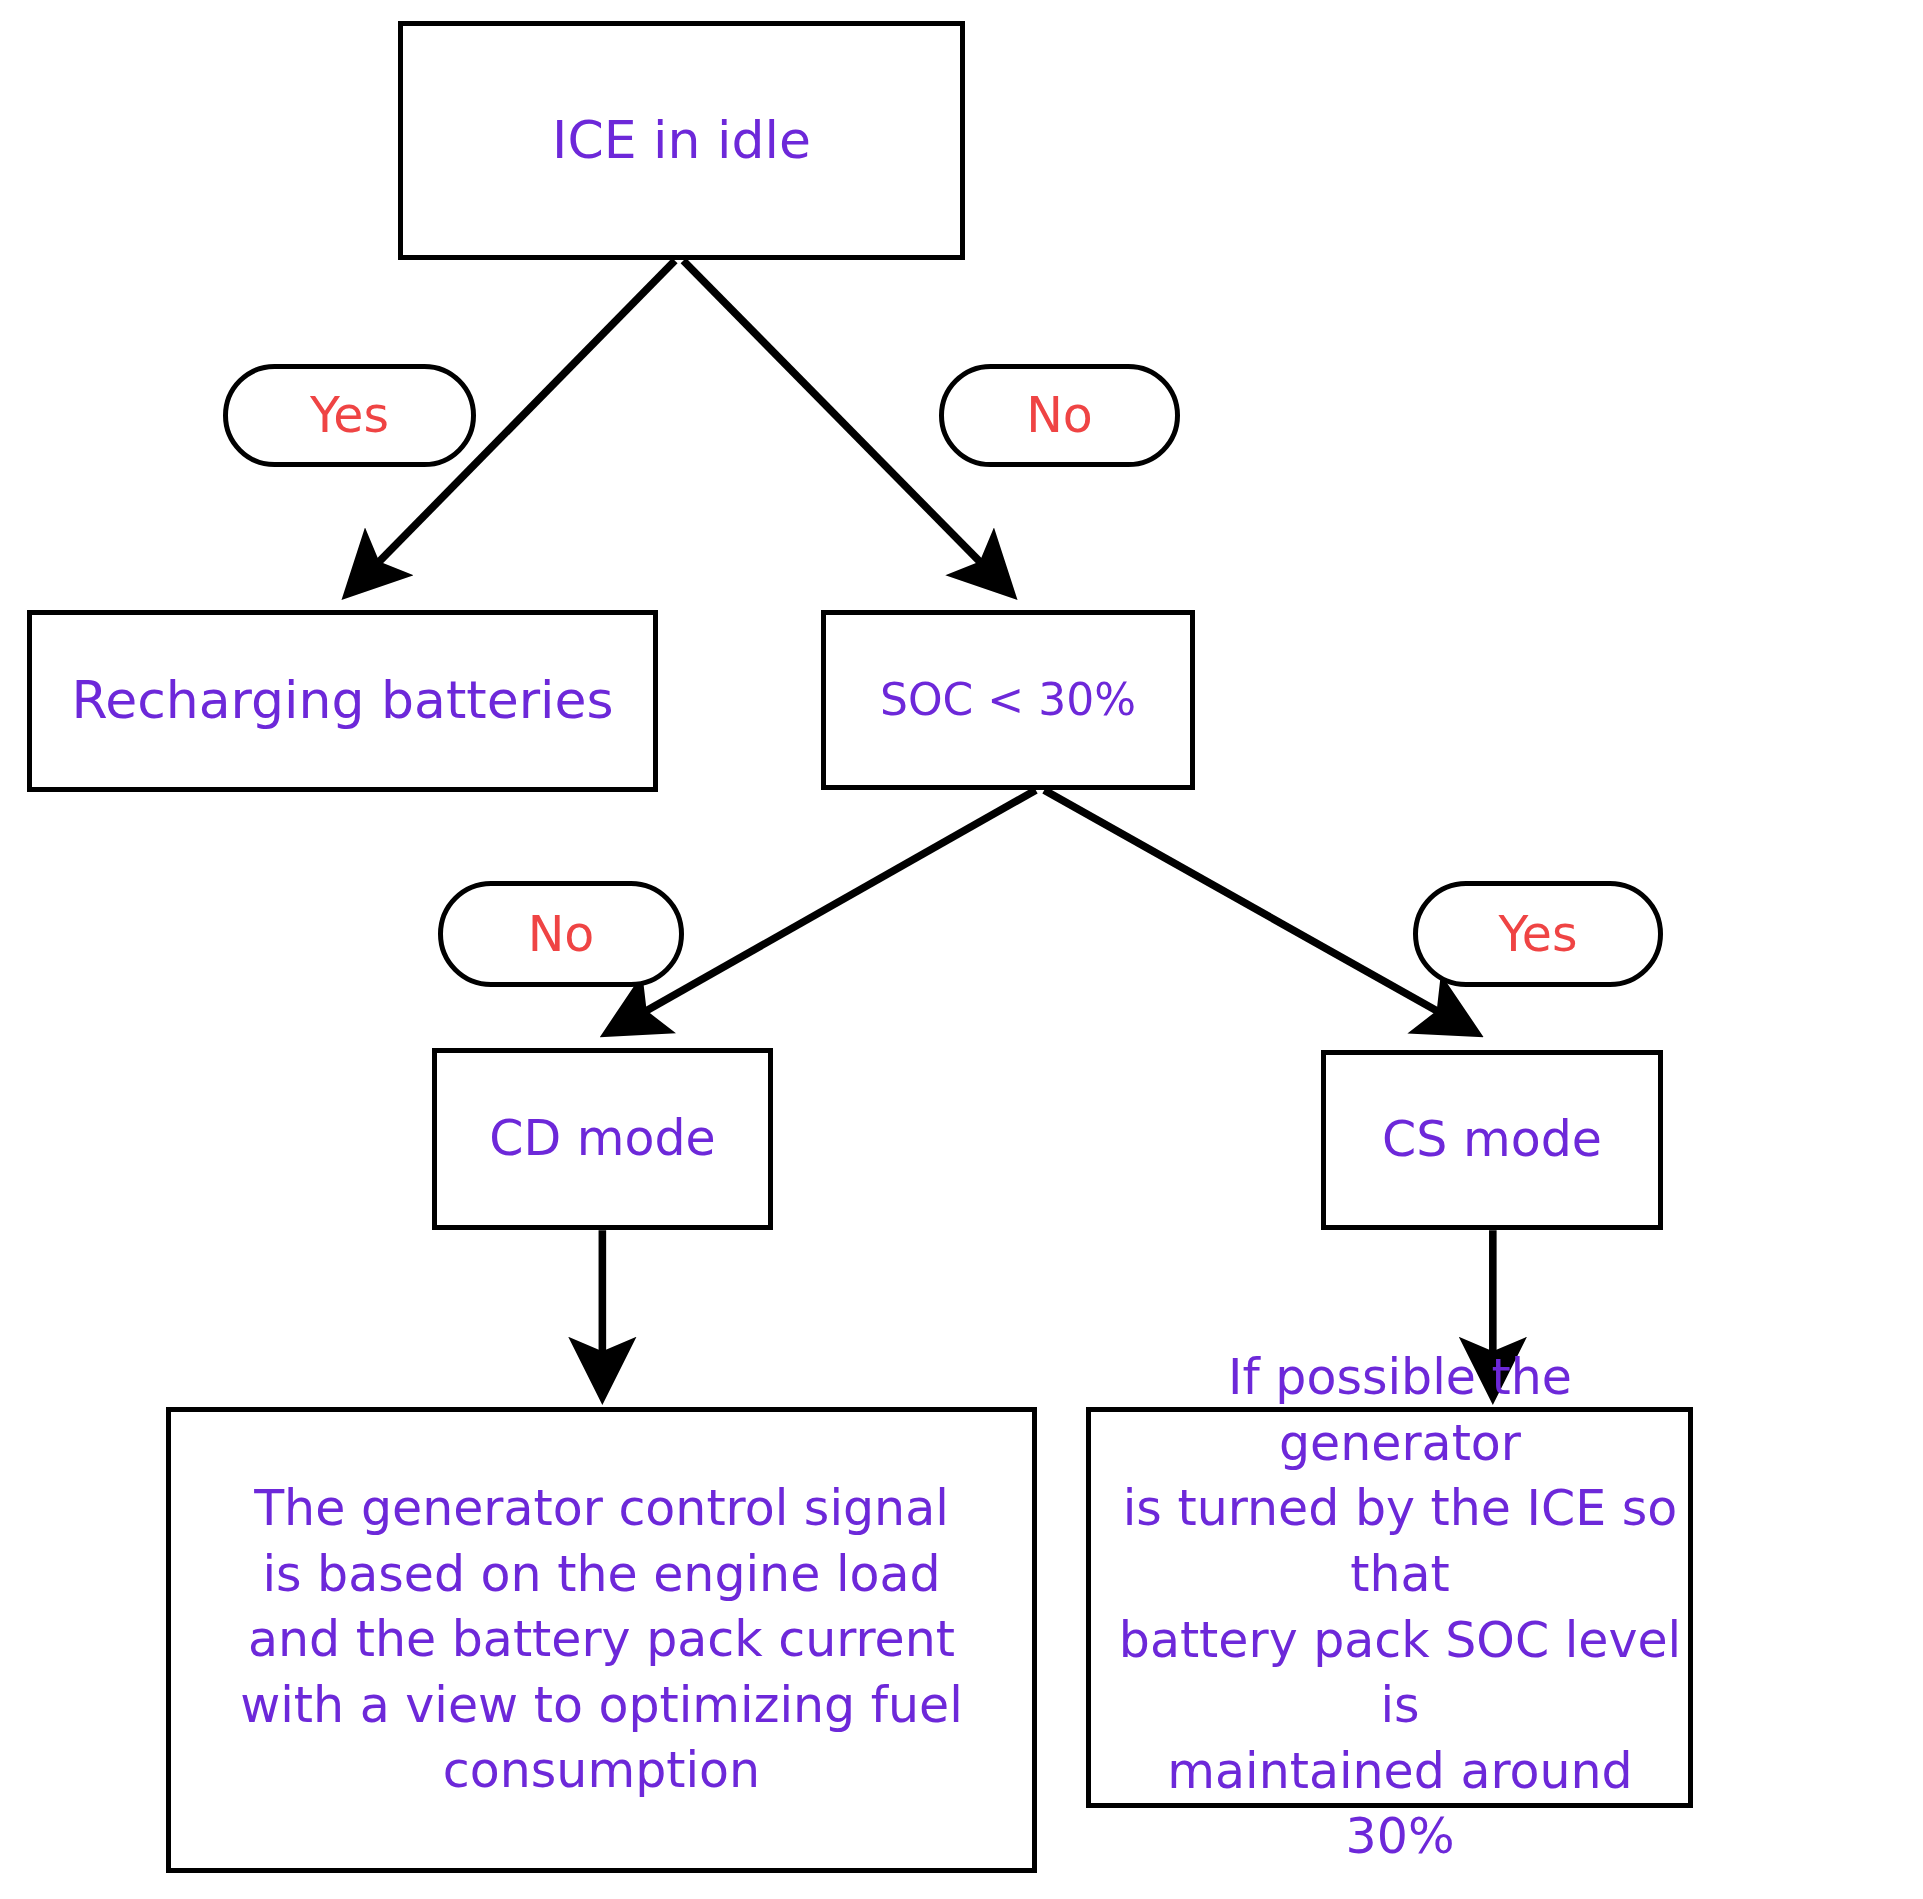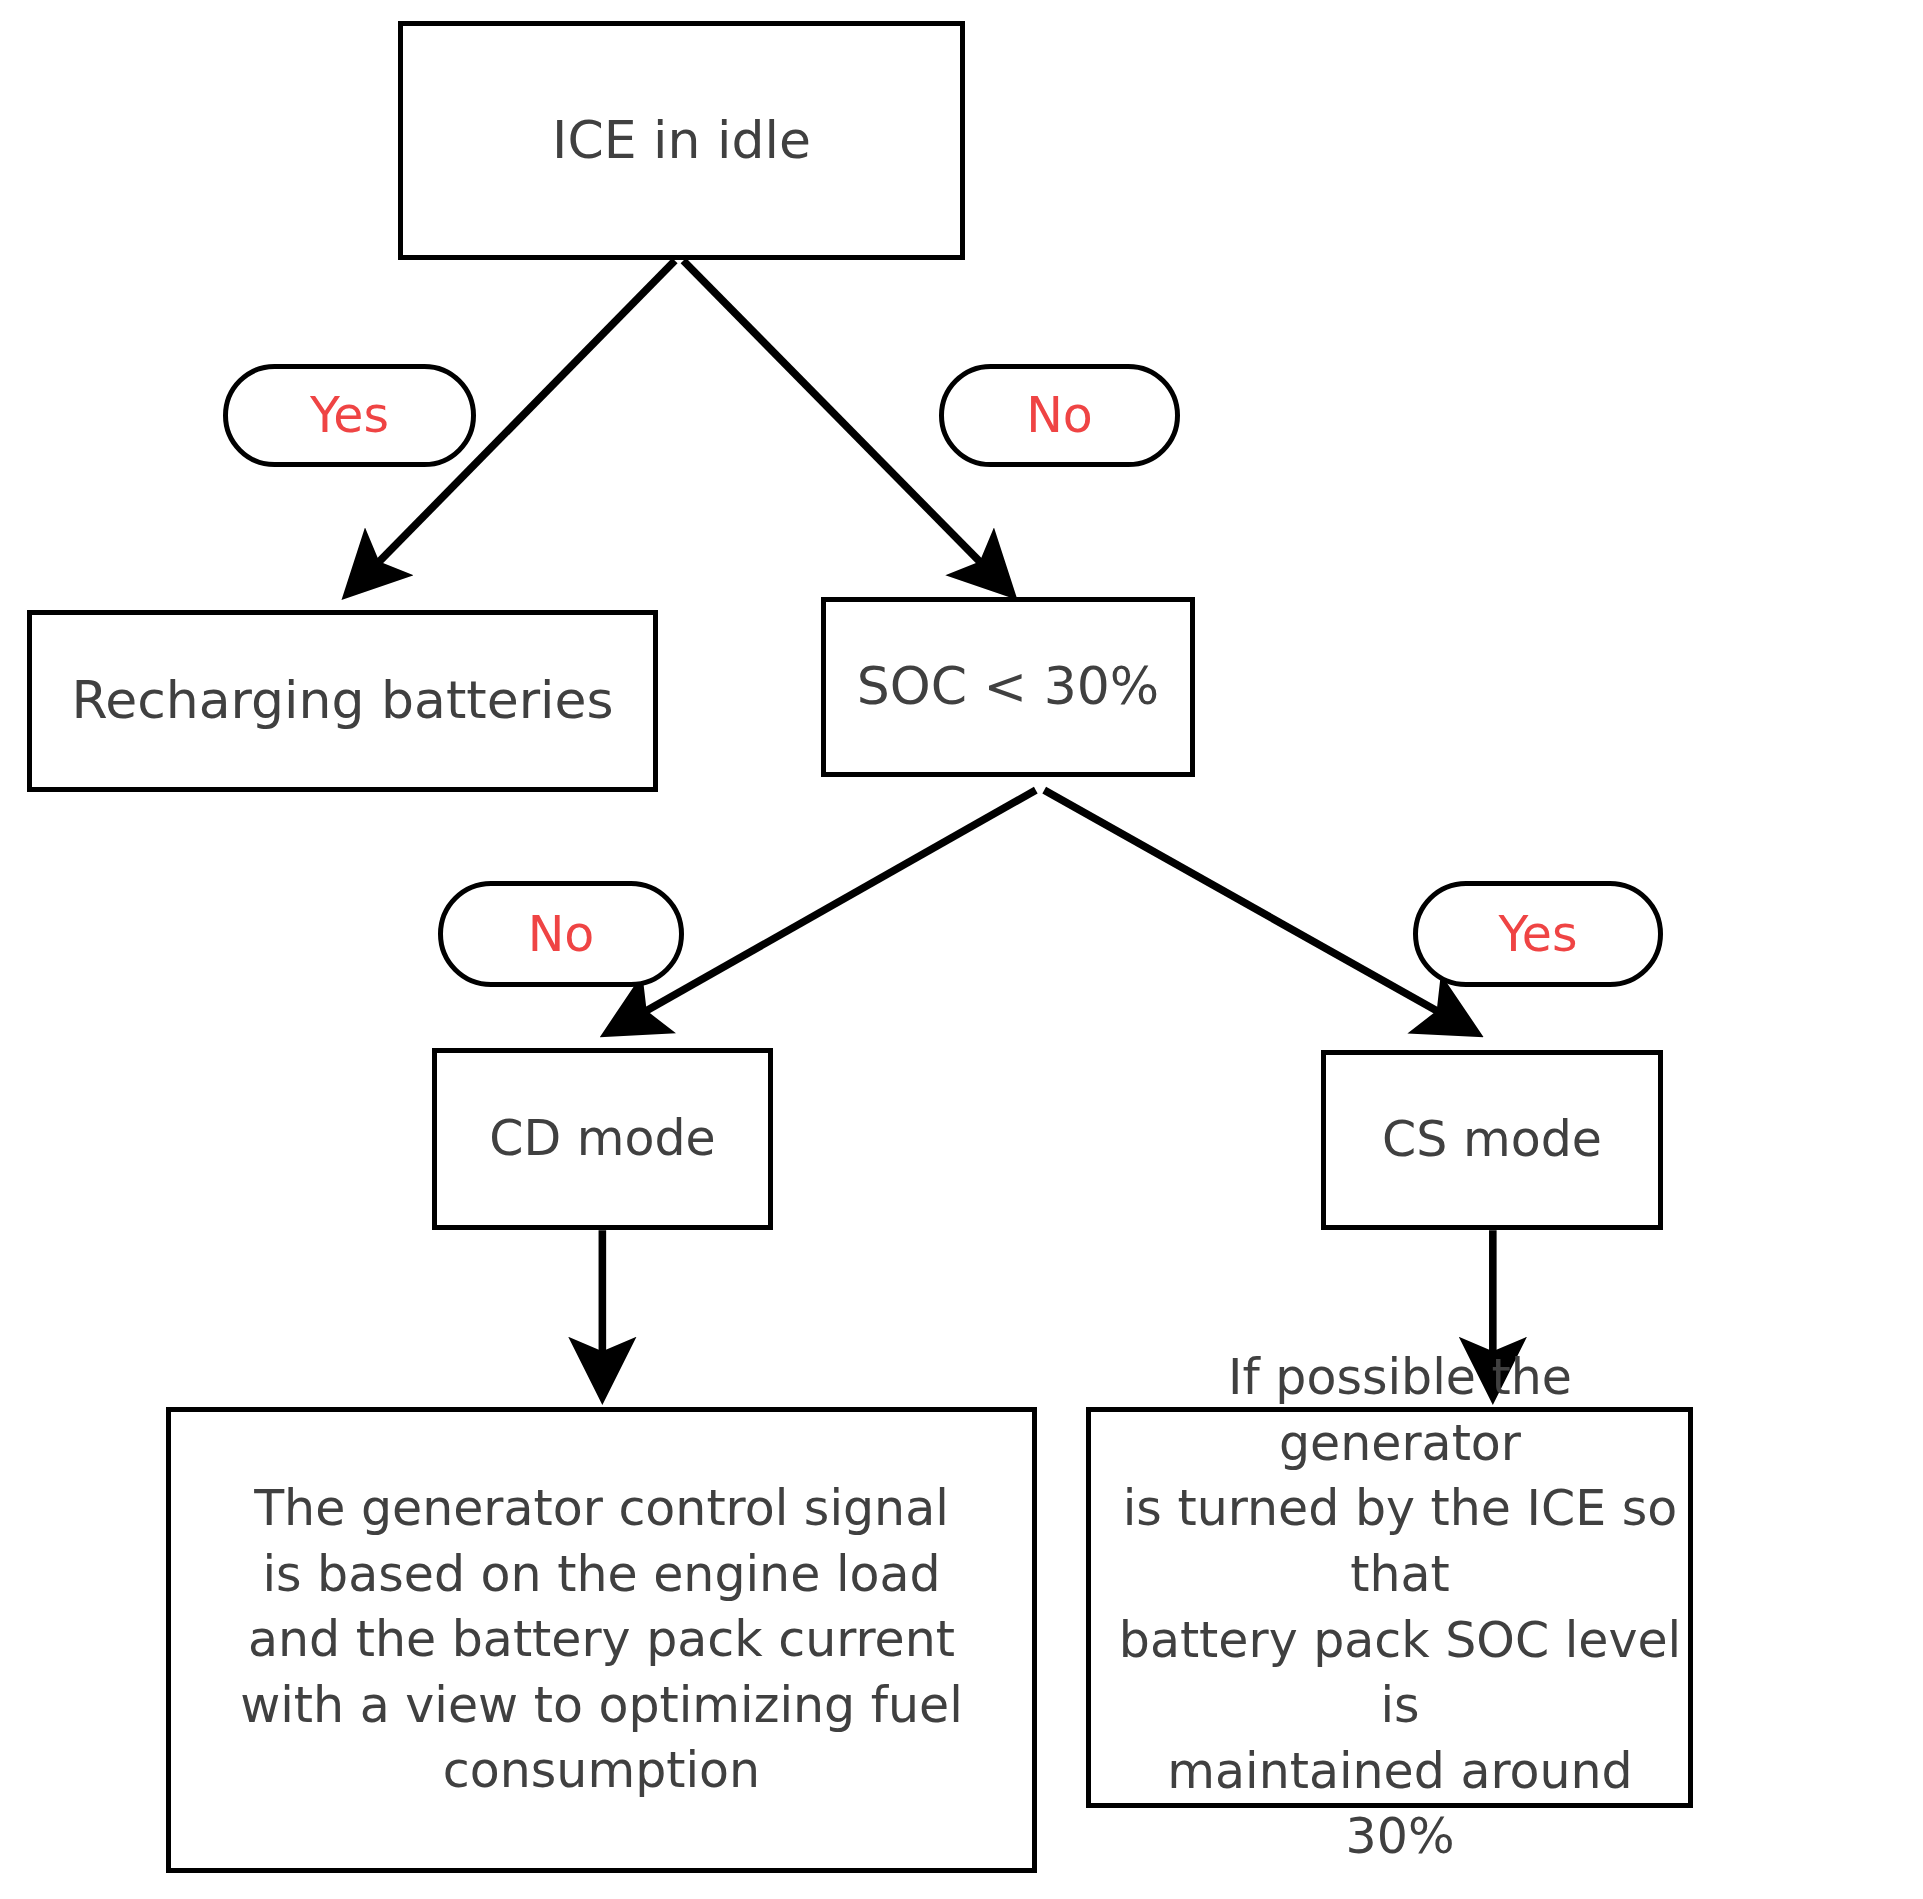--- a/index.html
+++ b/index.html
@@ -27,21 +27,21 @@
   }
   .node {
     position: absolute;
     box-sizing: border-box;
     background: #ffffff;
     border: 5.9px solid #000000;
     display: flex;
     align-items: center;
     justify-content: center;
     text-align: center;
-    color: #404040;
+    color: #6d28d9;
     z-index: 2;
   }
   .node .label {
     display: block;
     width: 100%;
     line-height: 1.34;
     white-space: pre-line;
   }
   .pill {
     position: absolute;
@@ -53,21 +53,21 @@
     align-items: center;
     justify-content: center;
     text-align: right;
     color: #ef4444;
     z-index: 3;
   }
 
   
   #node-ice-idle      { left: 398px;  top: 21px;   width: 567px;  height: 239px; font-size: 52px; }
   #node-recharging    { left: 27px;   top: 610px;  width: 631px;  height: 182px; font-size: 52px; }
-  #node-soc           { left: 821px;  top: 597px;  width: 374px;  height: 180px; font-size: 52px; }
+  #node-soc           { left: 821px;  top: 610px;  width: 374px;  height: 180px; font-size: 44px; }
   #node-cd-mode       { left: 432px;  top: 1048px; width: 341px;  height: 182px; font-size: 49px; justify-content: flex-end; }
   #node-cs-mode       { left: 1321px; top: 1050px; width: 342px;  height: 180px; font-size: 49px; justify-content: center; }
   #node-cd-desc       { left: 166px;  top: 1407px; width: 871px; height: 466px; font-size: 49px; }
   #node-cs-desc       { left: 1086px; top: 1407px; width: 607px;  height: 401px; font-size: 49px; padding-left: 21px; }
 
   
   #pill-yes-1 { left: 223px;  top: 364px;  width: 253px; height: 103px; font-size: 49px; }
   #pill-no-1  { left: 939px; top: 364px;  width: 241px; height: 103px; font-size: 49px; }
   #pill-no-2  { left: 438px;  top: 881px; width: 246px; height: 106px; font-size: 49px; }
   #pill-yes-2 { left: 1413px; top: 881px; width: 250px; height: 106px; font-size: 49px; }

